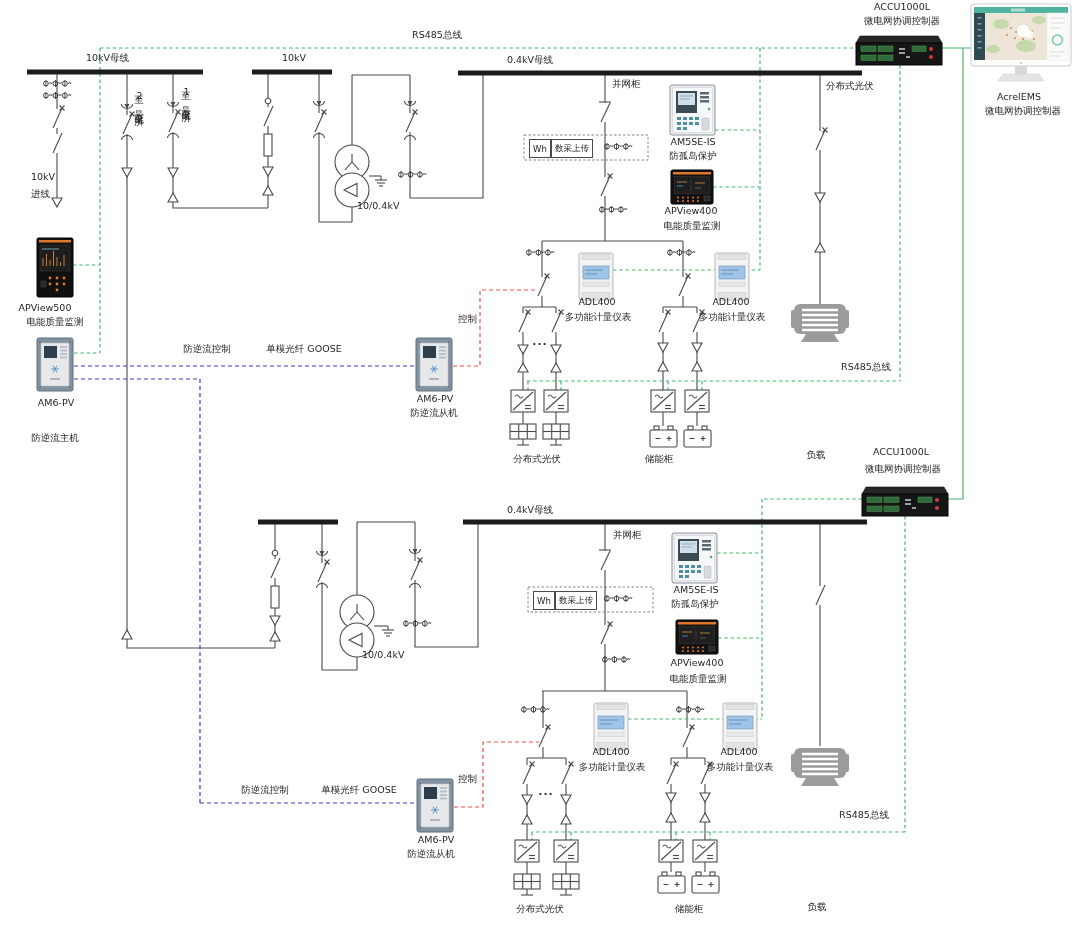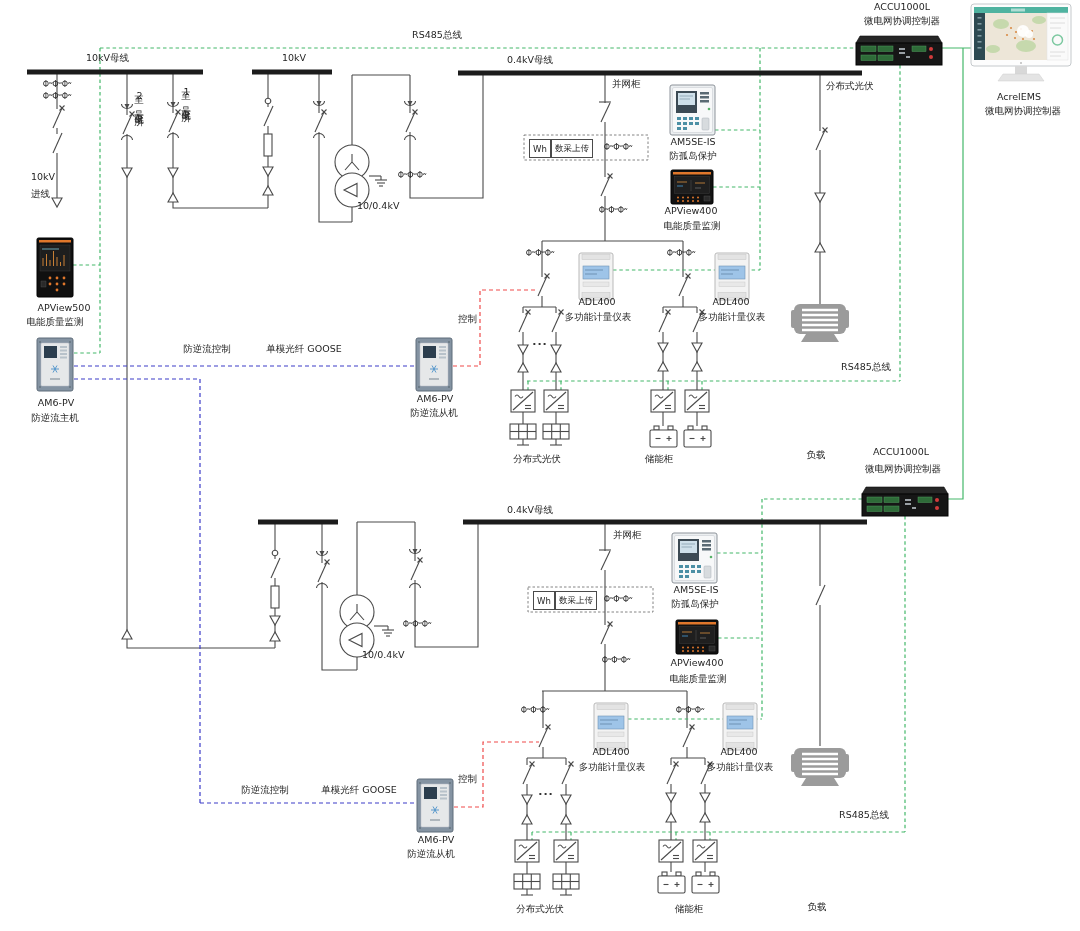--- a/index.html
+++ b/index.html
@@ -544,24 +544,24 @@
 <div class="lbl c" style="left:537px;top:454px">分布式光伏</div>
 <div class="lbl c" style="left:659px;top:454px">储能柜</div>
 <div class="lbl c" style="left:816px;top:450px">负载</div>
 <div class="lbl c" style="left:540px;top:904px">分布式光伏</div>
 <div class="lbl c" style="left:689px;top:904px">储能柜</div>
 <div class="lbl c" style="left:817px;top:902px">负载</div>
 
 <div class="lbl c" style="left:866px;top:362px">RS485总线</div>
 <div class="lbl c" style="left:864px;top:810px">RS485总线</div>
 
-<div class="lbl c" style="left:64px;top:303px">APView500</div>
+<div class="lbl c" style="left:45px;top:303px">APView500</div>
 <div class="lbl c" style="left:55px;top:317px">电能质量监测</div>
 <div class="lbl c" style="left:56px;top:398px">AM6-PV</div>
-<div class="lbl c" style="left:55px;top:413px">防逆流主机</div>
+<div class="lbl c" style="left:55px;top:433px">防逆流主机</div>
 
 <div class="lbl c" style="left:207px;top:344px">防逆流控制</div>
 <div class="lbl c" style="left:304px;top:344px">单模光纤 GOOSE</div>
 <div class="lbl c" style="left:265px;top:785px">防逆流控制</div>
 <div class="lbl c" style="left:359px;top:785px">单模光纤 GOOSE</div>
 
 <div class="lbl c" style="left:435px;top:394px">AM6-PV</div>
 <div class="lbl c" style="left:434px;top:408px">防逆流从机</div>
 <div class="lbl c" style="left:436px;top:835px">AM6-PV</div>
 <div class="lbl c" style="left:431px;top:849px">防逆流从机</div>

